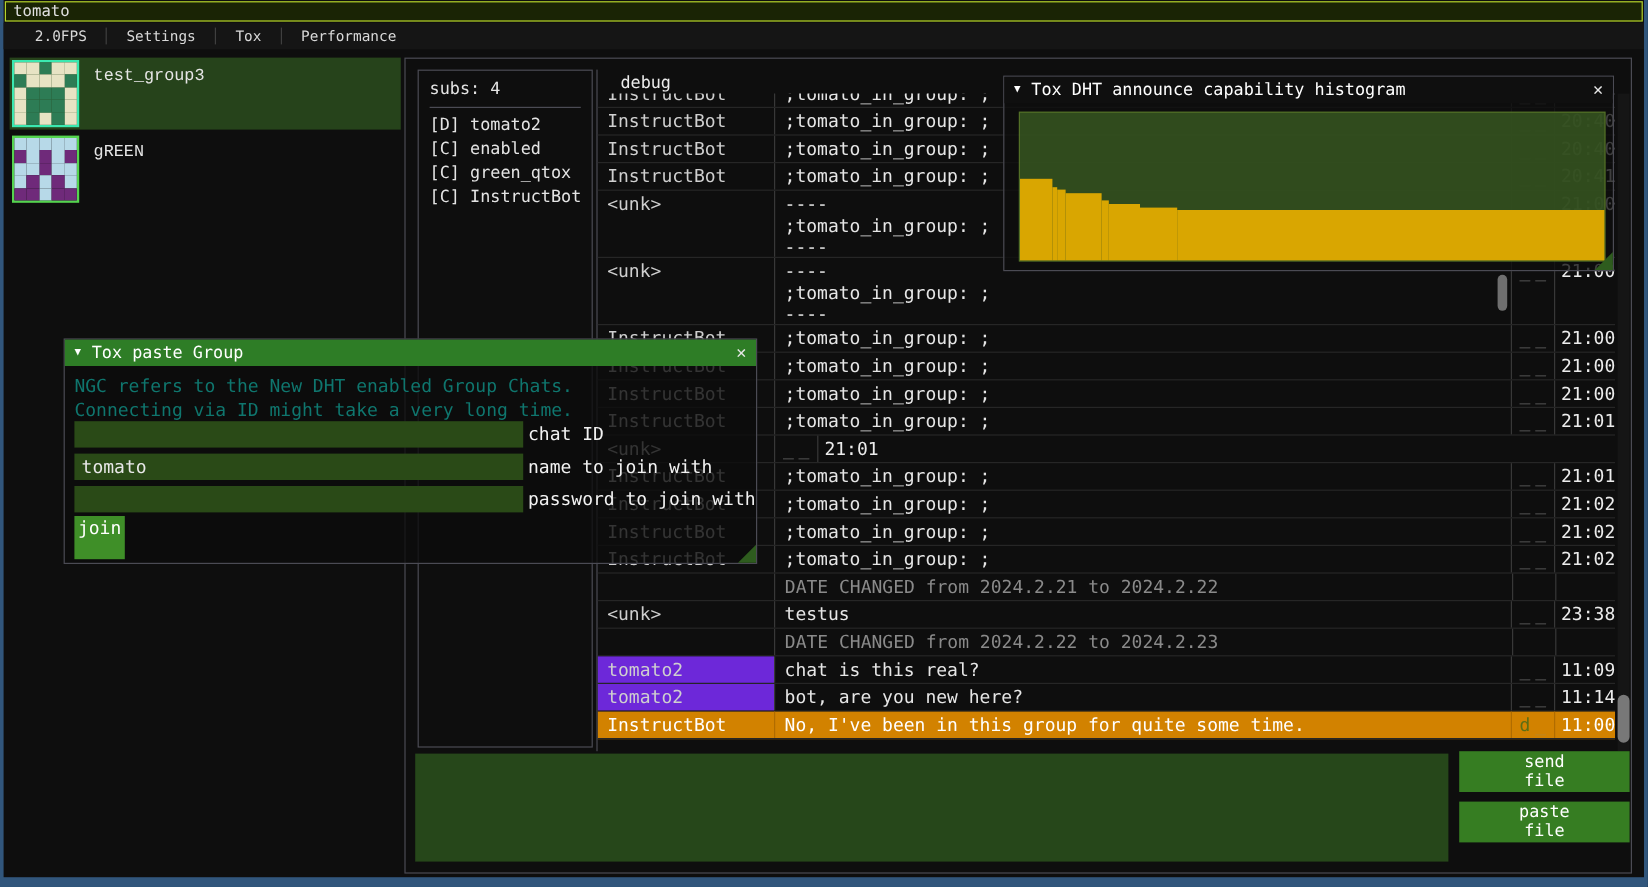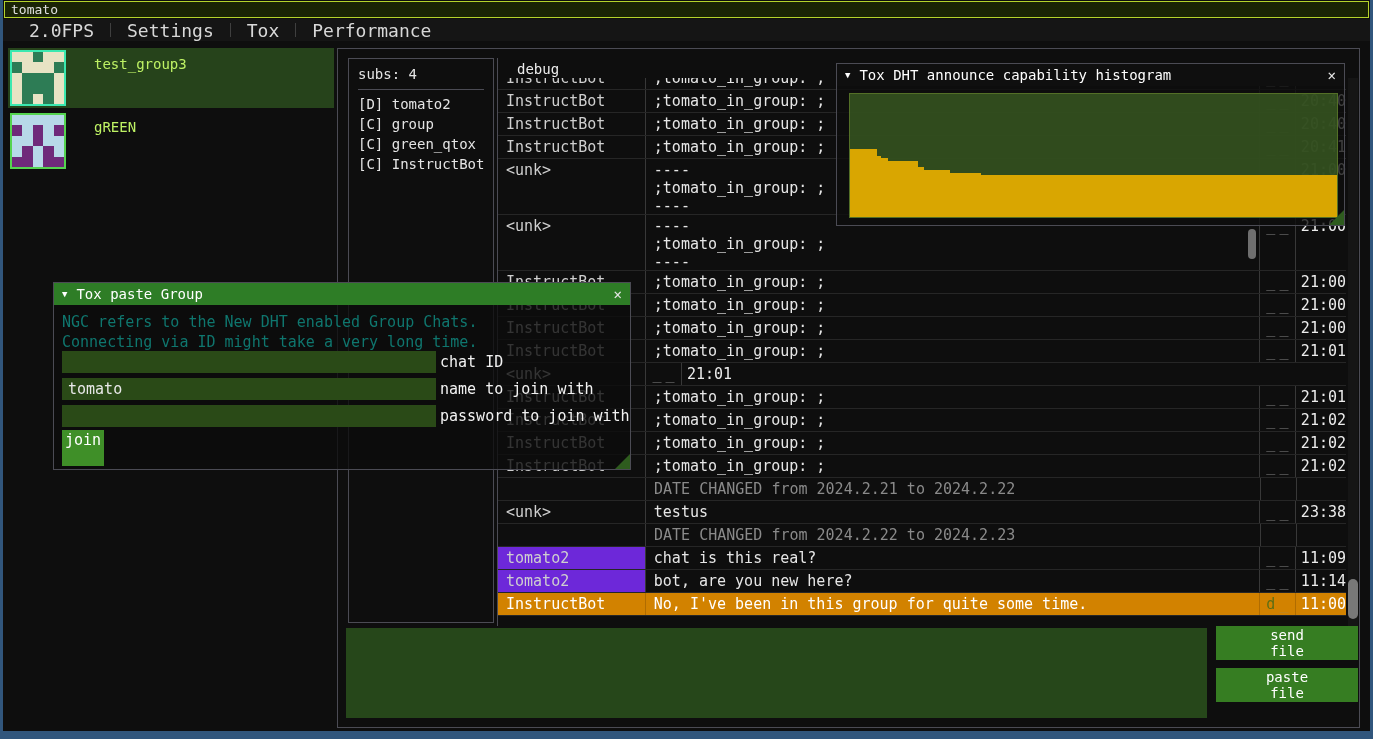--- a/index.html
+++ b/index.html
@@ -7,31 +7,31 @@
   .stage{position:relative;width:1373px;height:739px;background:#31567c;overflow:hidden;
          font-family:"DejaVu Sans Mono","Liberation Mono",monospace;color:#e4e4e4;font-size:14px;}
   .app{position:absolute;left:3px;top:0;right:3px;bottom:8px;background:#0e0e0e;}
 
   
   .titlebar{position:absolute;left:1px;right:1px;top:1px;height:17px;background:#1a2405;
             border:1px solid #b5d32b;line-height:15px;padding-left:6px;font-size:13px;color:#e0e0e0;}
 
   
   .menubar{position:absolute;left:0;right:0;top:19px;height:22px;background:#151515;
-           display:flex;align-items:center;padding-left:10px;font-size:18px;color:#d8d8d8;text-align:center;}
+           display:flex;align-items:center;padding-left:10px;font-size:12px;color:#d8d8d8;text-align:center;}
   .menu-item{padding:0 16px;cursor:default;}
   .menu-sep{width:1px;height:14px;background:#3f3f3f;}
 
   
   .contacts{position:absolute;left:5px;top:48px;width:326px;}
   .gitem{display:flex;height:60px;margin-bottom:3px;padding:2px;}
   .gitem.sel{background:#26431b;}
   .avatar{width:56px;height:56px;border:2px solid;flex:none;display:grid;
           grid-template-columns:repeat(5,1fr);grid-template-rows:repeat(5,1fr);}
-  .gname{margin-left:28px;padding-top:6px;color:#bef264;}
+  .gname{margin-left:12px;padding-top:6px;color:#e5e5e5;font-family:Liberation Mono, monospace;}
 
   
   .chatwin{position:absolute;left:334px;top:48px;width:1023px;height:680px;border:1px solid #4b4b54;}
   .subs{position:absolute;left:10px;top:9px;width:146px;height:565px;border:1px solid #4b4b54;
         padding:7px 9px;font-size:14px;}
   .subs .hr{border-top:1px solid #4b4b54;margin:7px 0 4px 0;}
   .subs .member{line-height:20px;white-space:nowrap;}
 
   .chatlog{position:absolute;left:159px;top:9px;width:863px;height:568px;border-left:1px solid #4b4b54;}
   .tab{margin:3px 0 0 19px;font-size:14px;color:#ececec;}
@@ -171,21 +171,21 @@
           <div class="gname">gREEN</div>
         </div>
       </div>
 
     <div class="chatwin">
       <div class="subs">
         <div>subs: 4</div>
         <div class="hr"></div>
         <div>
             <div class="member">[D] tomato2</div>
-            <div class="member">[C] group</div>
+            <div class="member">[C] enabled</div>
             <div class="member">[C] green_qtox</div>
             <div class="member">[C] InstructBot</div>
           </div>
       </div>
 
       <div class="chatlog">
         <div class="tab">debug</div>
         <div class="tviewport">
           <div class="trows">
               <div class="crow" style="height: 23px;">

